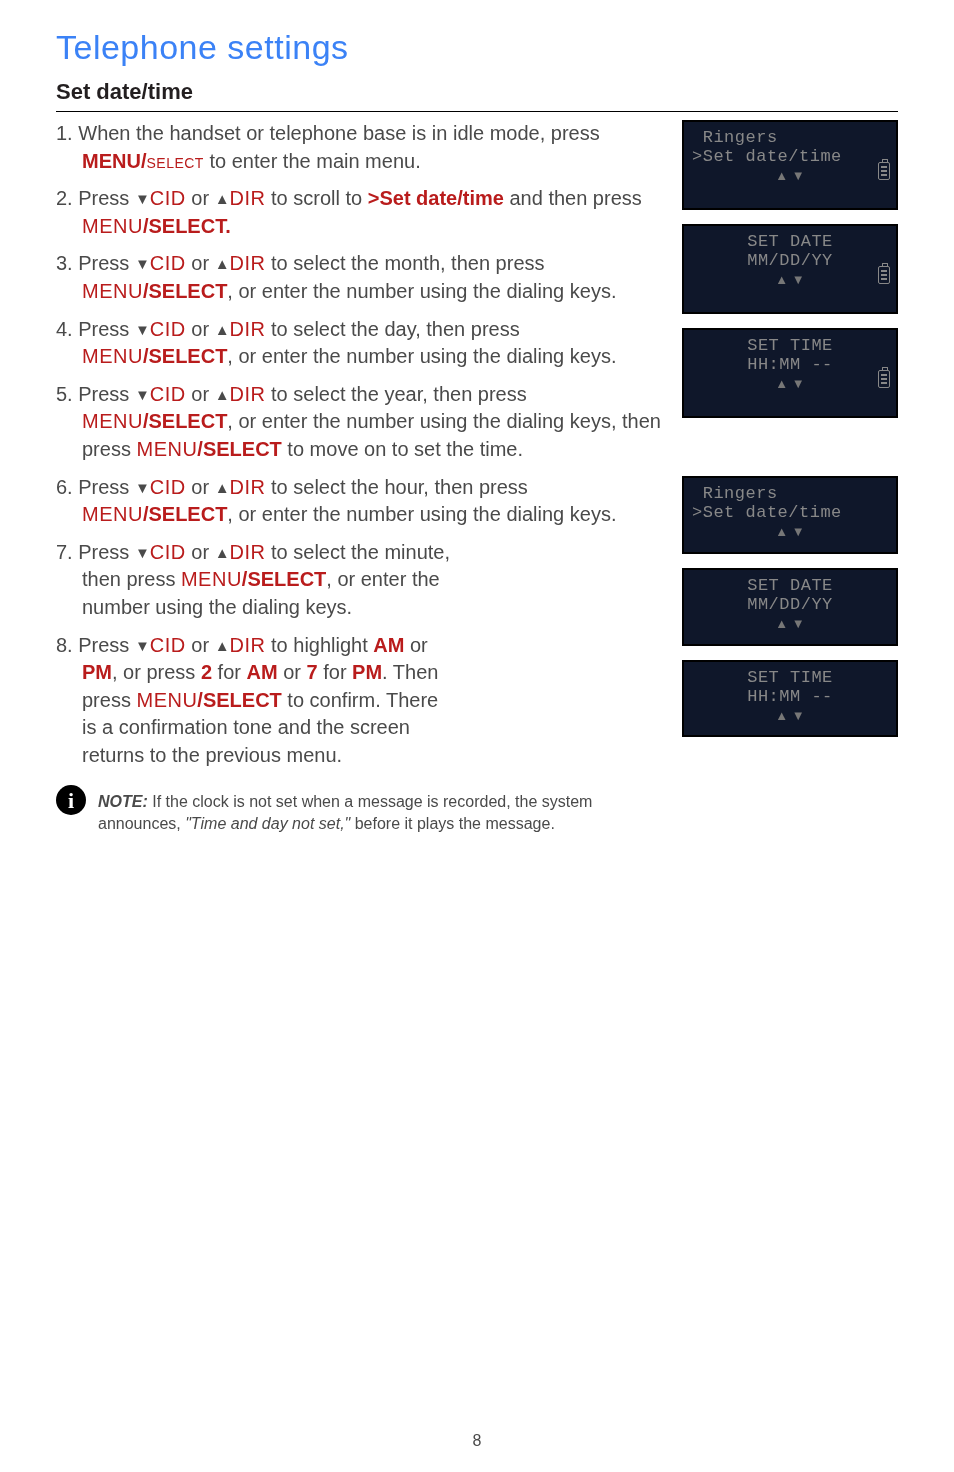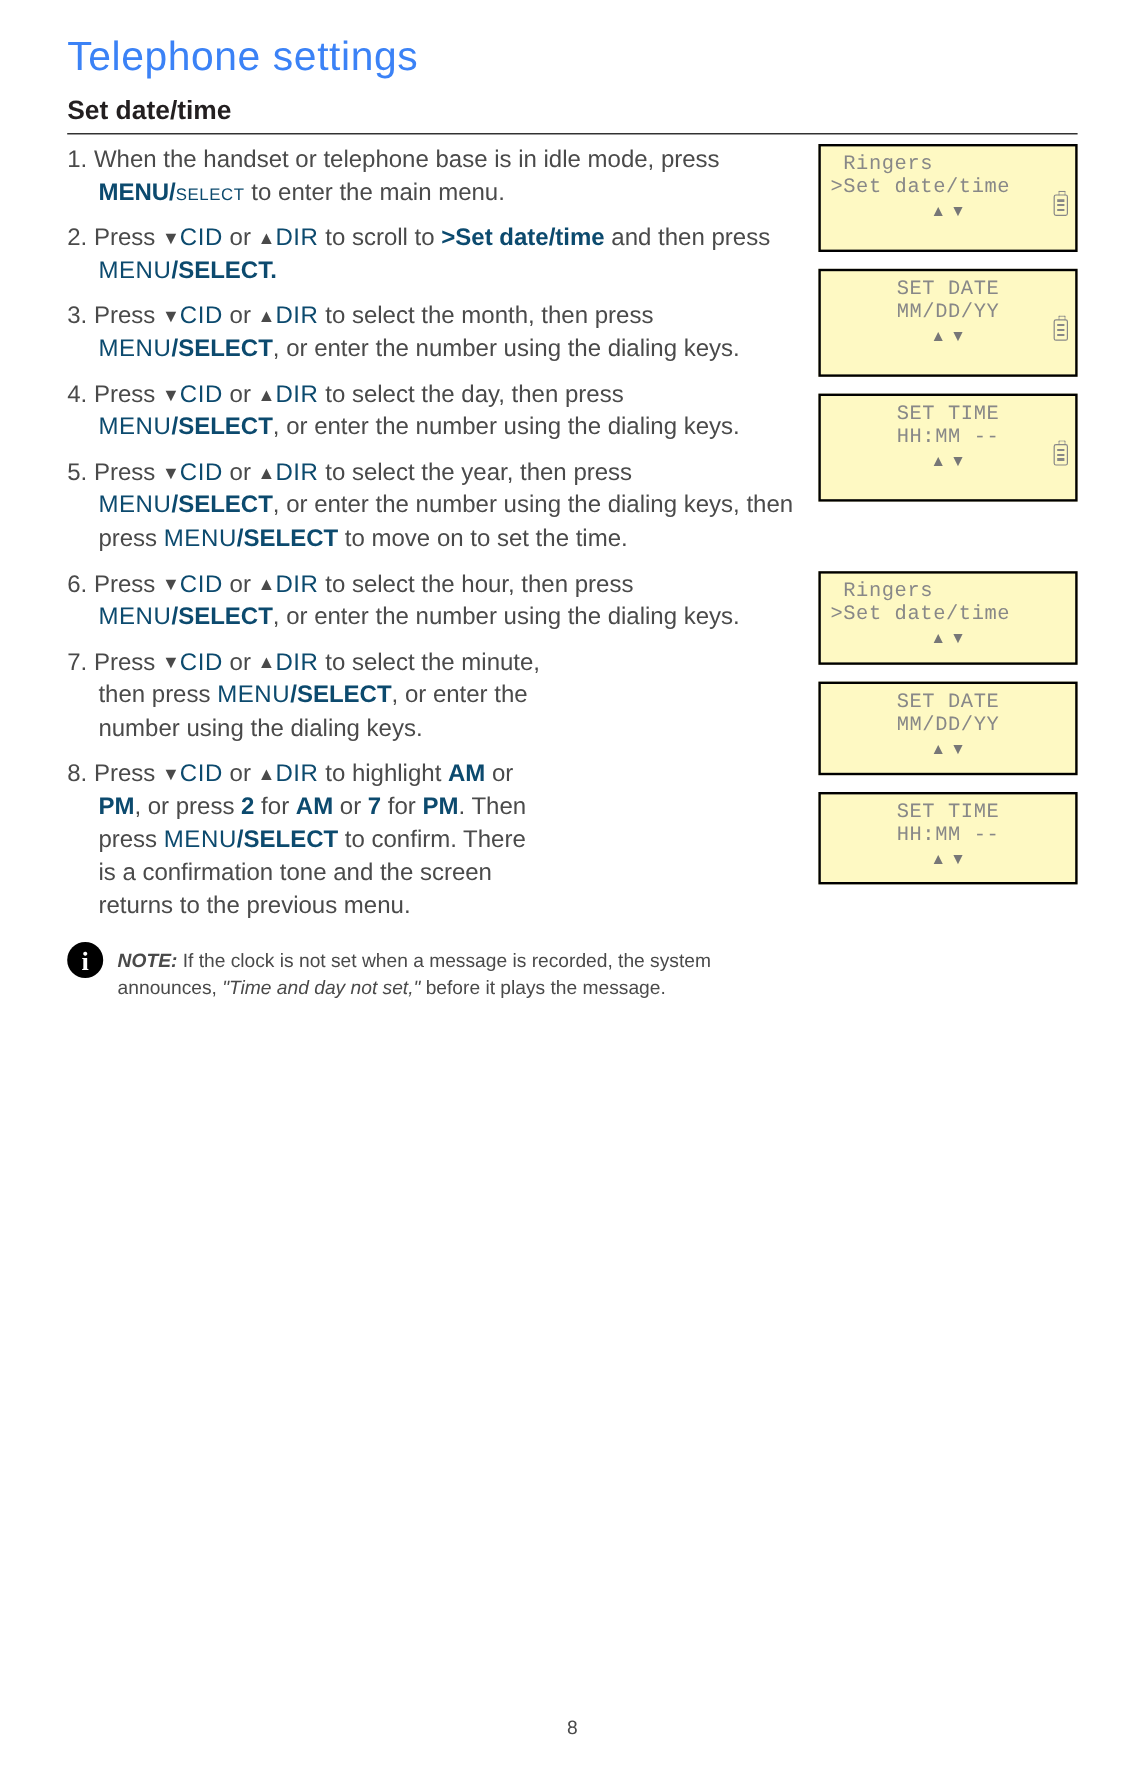--- a/index.html
+++ b/index.html
@@ -50,21 +50,21 @@
   }
   ol.steps > li {
     font-size: 20px;
     line-height: 1.38;
     margin-bottom: 10px;
     padding-left: 26px;
     text-indent: -26px;
     color: #4a4a4a;
   }
   
-  .b { font-weight: 700; color: #0c4a6e; }
+  .b { font-weight: 700; color: #b91c1c; }
   .sc { font-variant: small-caps; font-weight: 400; letter-spacing: 0.5px; }
   .tri { font-size: 15px; vertical-align: 1px; }
 
   
   .note-wrap {
     margin-top: 22px;
     padding-left: 42px;
     position: relative;
     font-size: 16px;
     line-height: 1.35;
@@ -89,21 +89,21 @@
   }
   .note-wrap .note-label { font-weight: 700; font-style: italic; }
   .note-wrap em.phrase { font-style: italic; }
 
   
   .lcd {
     border: 2px solid #000;
     padding: 6px 8px 16px 8px;
     min-height: 90px;
     position: relative;
-    background: #fef9c3;
+    background: #0f172a;
   }
   .lcd.short { min-height: 72px; }
   .lcd-line {
     font-family: "Courier New", monospace;
     font-size: 17px;
     letter-spacing: 0.5px;
     color: #888;
     white-space: pre;
   }
   .lcd-line.center { text-align: center; }

